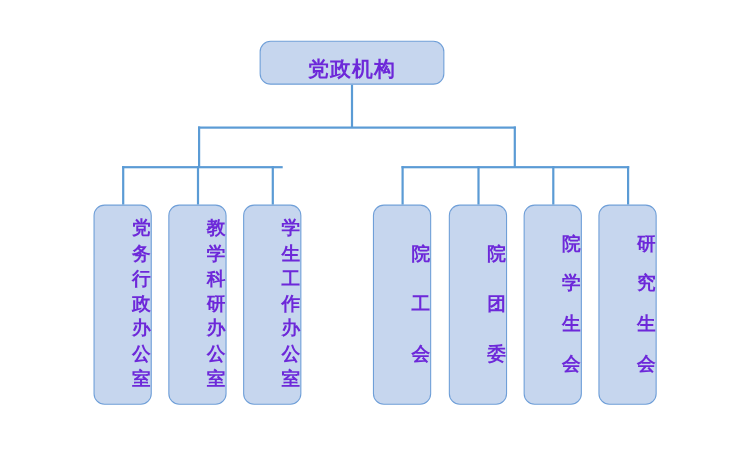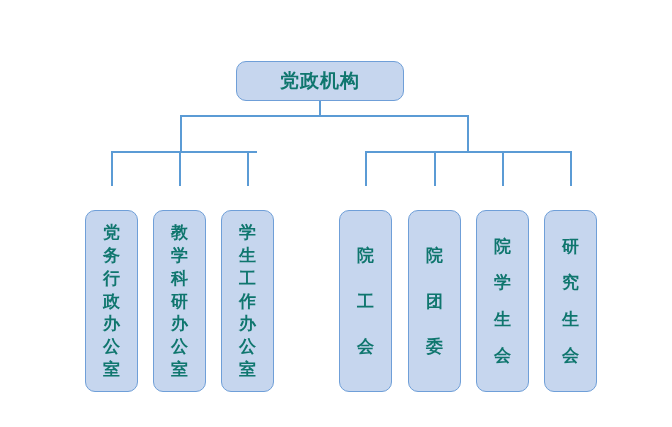--- a/index.html
+++ b/index.html
@@ -18,25 +18,24 @@
     overflow: hidden;
   }
 
   
   .node {
     position: absolute;
     box-sizing: border-box;
     background: #c6d6ee;
     border: 1.3px solid #6f9fd8;
     border-radius: 9px;
-    color: #0f766e;
+    color: #6d28d9;
     display: flex;
-    align-items: center;
+    align-items: flex-end;
     justify-content: center;
-    margin-top: 24px;
   }
   .node.root {
     border-radius: 10px;
     font-size: 19px;
     font-weight: bold;
     letter-spacing: 1px;
   }
   .node.leaf {
     border-radius: 10px;
     flex-direction: column;

